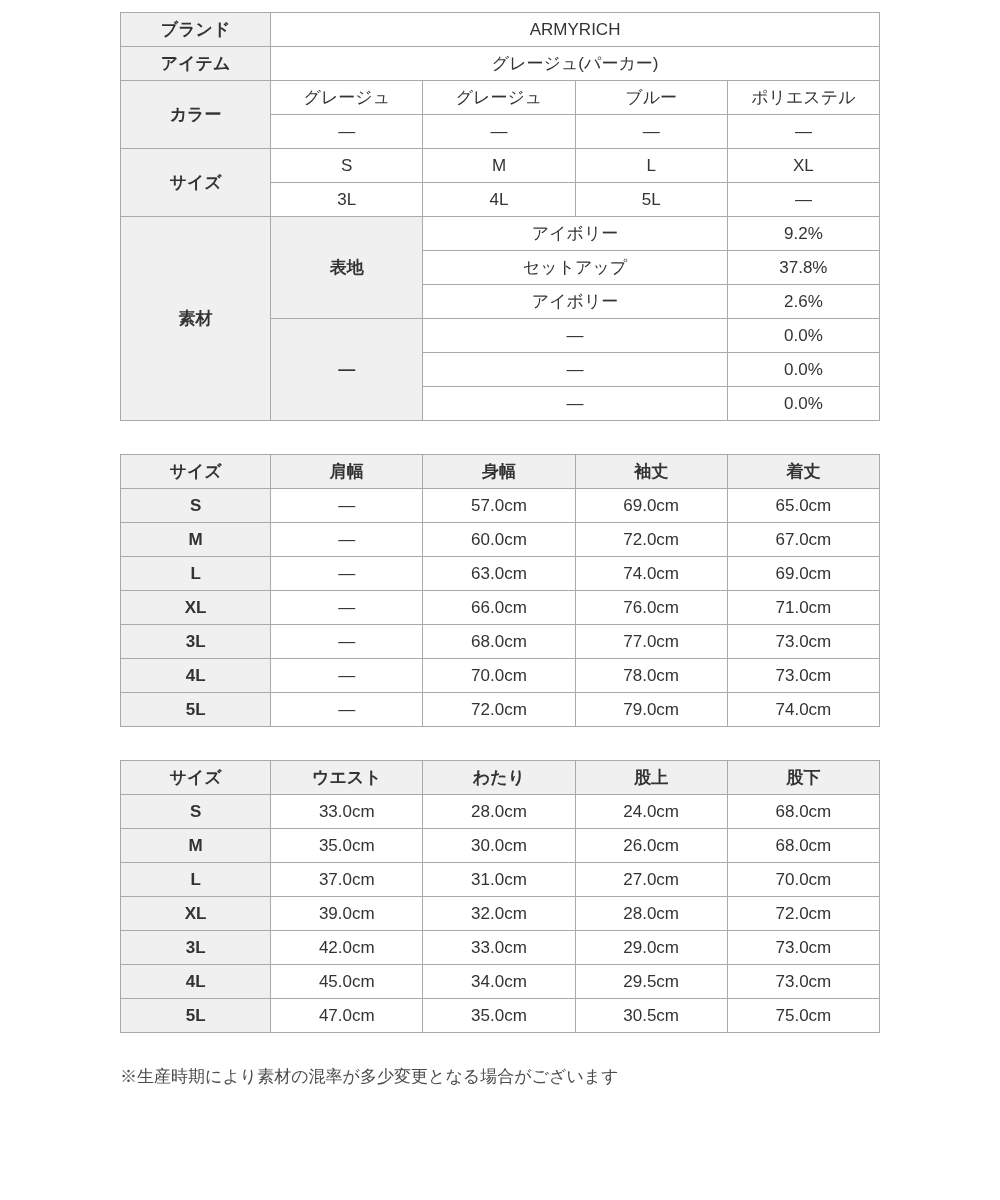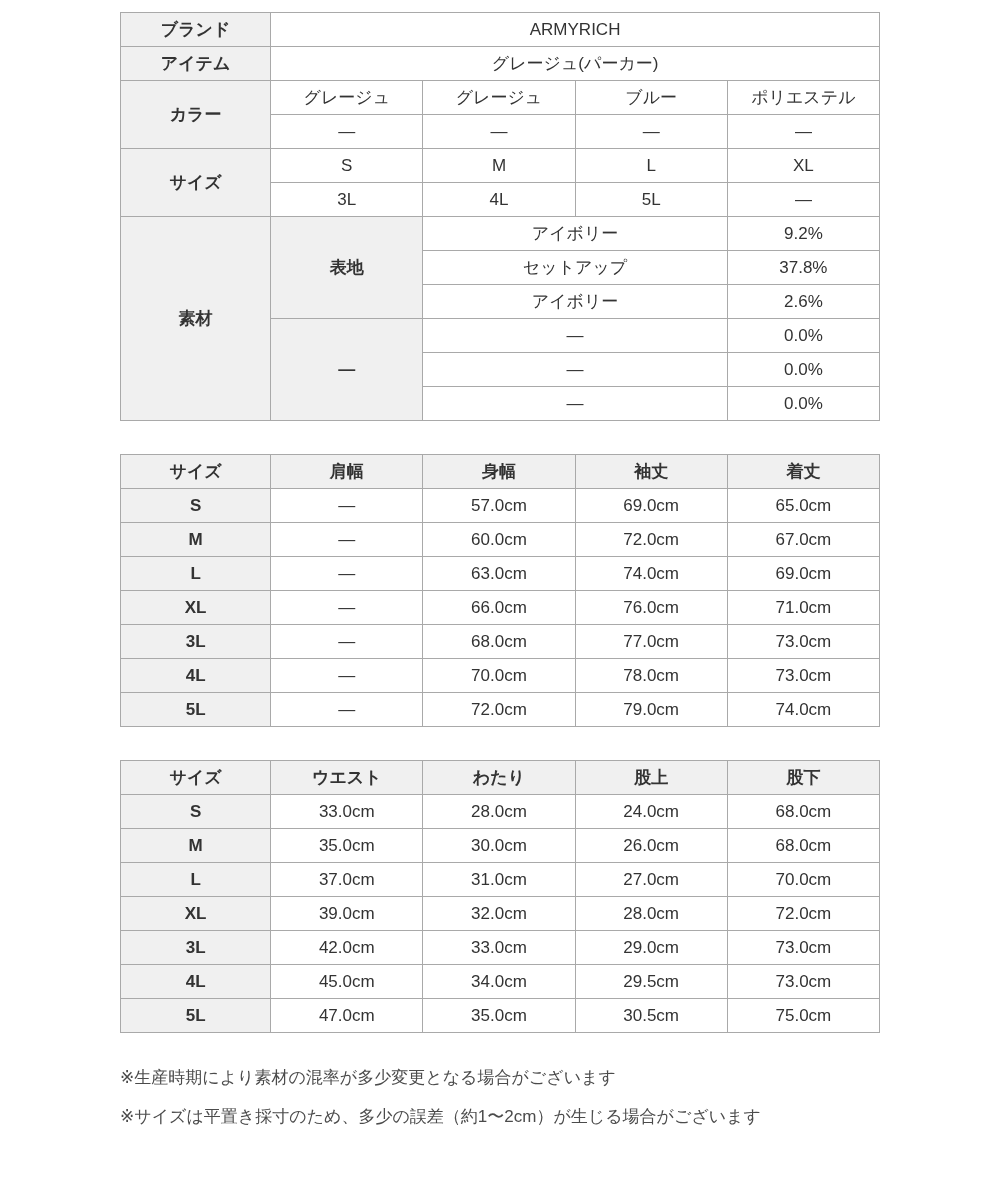--- a/index.html
+++ b/index.html
@@ -37,20 +37,21 @@
   }
   .hd {
     background: #f0f0f0;
     font-weight: bold;
   }
   .tbl { margin-bottom: 33px; }
   .notes {
     margin-top: 36px;
     font-size: 17px;
     color: #4b4b4b;
+    font-family: Liberation Mono, monospace;
   }
   .notes p {
     margin: 0 0 20px 0;
     line-height: 1.1;
   }
 </style>
 </head>
 <body>
 
 <div class="page">
@@ -263,16 +264,15 @@
         <td>47.0cm</td>
         <td>35.0cm</td>
         <td>30.5cm</td>
         <td>75.0cm</td>
       </tr>
     </tbody>
   </table>
 
   <div class="notes">
     <p>※生産時期により素材の混率が多少変更となる場合がございます</p>
-    <p>※サイズは平置き採寸のため、多少の誤差（約1〜2cm）が生じる場合がございます</p>
   </div>
 
 </div>
 
 </body></html>

